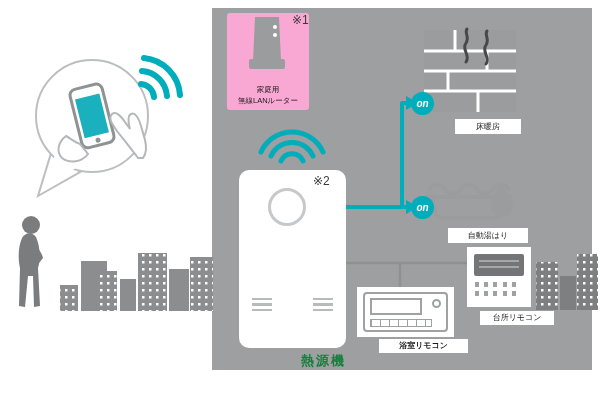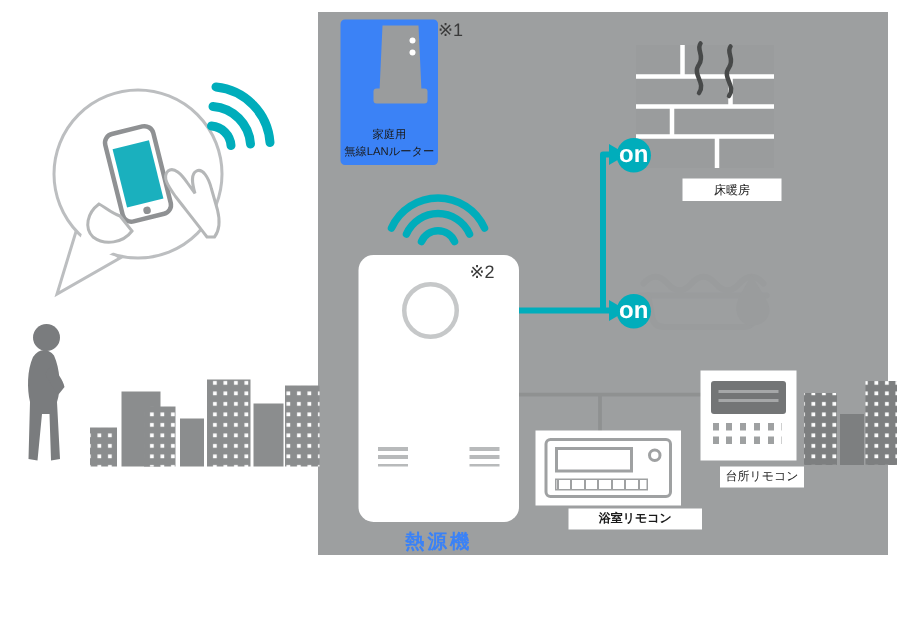--- a/index.html
+++ b/index.html
@@ -10,38 +10,38 @@
     --line-gray:#8f9191;
     --ink:#1a1a1a;
   }
   body { font-family:"Liberation Sans","DejaVu Sans",sans-serif; background:#fff; }
   .canvas { position:relative; width:600px; height:416px; background:#fff; overflow:hidden; }
   .panel { position:absolute; left:212px; top:8px; width:380px; height:362px; background:var(--panel); }
   .overlay { position:absolute; left:0; top:0; width:600px; height:416px; }
 
   .note { position:absolute; color:#3a3a3a; font-size:12px; z-index:6; }
 
-  .router-box { position:absolute; left:227px; top:13px; width:65px; height:97px; background:#3b82f6; border-radius:3px; z-index:4; }
+  .router-box { position:absolute; left:227px; top:13px; width:82px; height:97px; background:#f9a8d4; border-radius:3px; z-index:4; }
   .router-glyph { position:absolute; left:0; top:0; }
   .router-label { position:absolute; bottom:4px; width:100%; text-align:center; font-size:7.5px; line-height:1.4; color:var(--ink); }
 
   .heat-unit { position:absolute; left:239px; top:170px; width:107px; height:178px; background:#fff; border-radius:10px; z-index:4; }
   .unit-circle { position:absolute; left:29px; top:18px; width:38px; height:38px; border:3px solid #c6c8c9; border-radius:50%; }
   .vent { position:absolute; width:20px; height:13px; background:repeating-linear-gradient(180deg,#b8babb 0 2.5px, transparent 2.5px 5.5px); }
   .vent-left { left:13px; top:128px; }
   .vent-right { left:74px; top:128px; }
-  .heat-label { position:absolute; left:239px; top:352px; width:107px; text-align:center; color:#3b82f6; font-weight:bold; font-size:13px; letter-spacing:2px; z-index:4; }
+  .heat-label { position:absolute; left:239px; top:352px; width:107px; text-align:right; color:#15803d; font-weight:bold; font-size:13px; letter-spacing:2px; z-index:4; }
 
   .small-label { position:absolute; background:#fff; color:var(--ink); font-size:8px; line-height:1; display:flex; align-items:center; justify-content:center; white-space:nowrap; z-index:4;margin-left:18px; }
   .floor-label   { left:437px; top:119px; width:66px; height:15px; }
   .tub-label     { left:430px; top:228px; width:80px; height:15px; }
   .bath-label    { left:361px; top:339px; width:89px; height:14px;font-weight:bold; }
-  .kitchen-label { left:462px; top:311px; width:56px; height:14px; }
+  .kitchen-label { left:462px; top:311px; width:74px; height:14px; }
 
-  .on-badge { position:absolute; width:23px; height:23px; border-radius:50%; background:var(--teal); color:#fff; font-weight:bold; font-size:16px; display:flex; align-items:center; justify-content:center; z-index:5; }
+  .on-badge { position:absolute; width:23px; height:23px; border-radius:50%; background:var(--teal); color:#fff; font-weight:bold; font-size:10px; display:flex; align-items:center; justify-content:center; z-index:5;font-style:italic; }
   .on-floor { left:411px; top:92px; }
   .on-bath  { left:411px; top:196px; }
 
   .bath-remote { position:absolute; left:357px; top:287px; width:97px; height:50px; background:#fff; z-index:4; }
   .br-device { position:absolute; left:6px; top:5px; width:85px; height:40px; border:2px solid #9fa1a2; border-radius:4px; background:#fff; }
   .br-screen { position:absolute; left:5px; top:4px; width:52px; height:17px; border:2px solid #9fa1a2; }
   .br-strip  { position:absolute; left:5px; top:25px; width:62px; height:8px; border:1px solid #9fa1a2; background:repeating-linear-gradient(90deg,#9fa1a2 0 1.5px, transparent 1.5px 9px); }
   .br-circle { position:absolute; right:5px; top:5px; width:9px; height:9px; border:2px solid #9fa1a2; border-radius:50%; }
 
   .kitchen-remote { position:absolute; left:467px; top:247px; width:64px; height:60px; background:#fff; z-index:4; }
@@ -153,20 +153,21 @@
 
   <div class="heat-unit">
     <div class="unit-circle"></div>
     <div class="vent vent-left"></div>
     <div class="vent vent-right"></div>
   </div>
   <div class="note" style="left:313px; top:174px; z-index:6;">※2</div>
   <div class="heat-label">熱源機</div>
 
   <div class="small-label floor-label">床暖房</div>
+  <div class="small-label tub-label">自動湯はり</div>
 
   <div class="on-badge on-floor">on</div>
   <div class="on-badge on-bath">on</div>
 
   <div class="bath-remote">
     <div class="br-device">
       <div class="br-screen"></div>
       <div class="br-strip"></div>
       <div class="br-circle"></div>
     </div>

